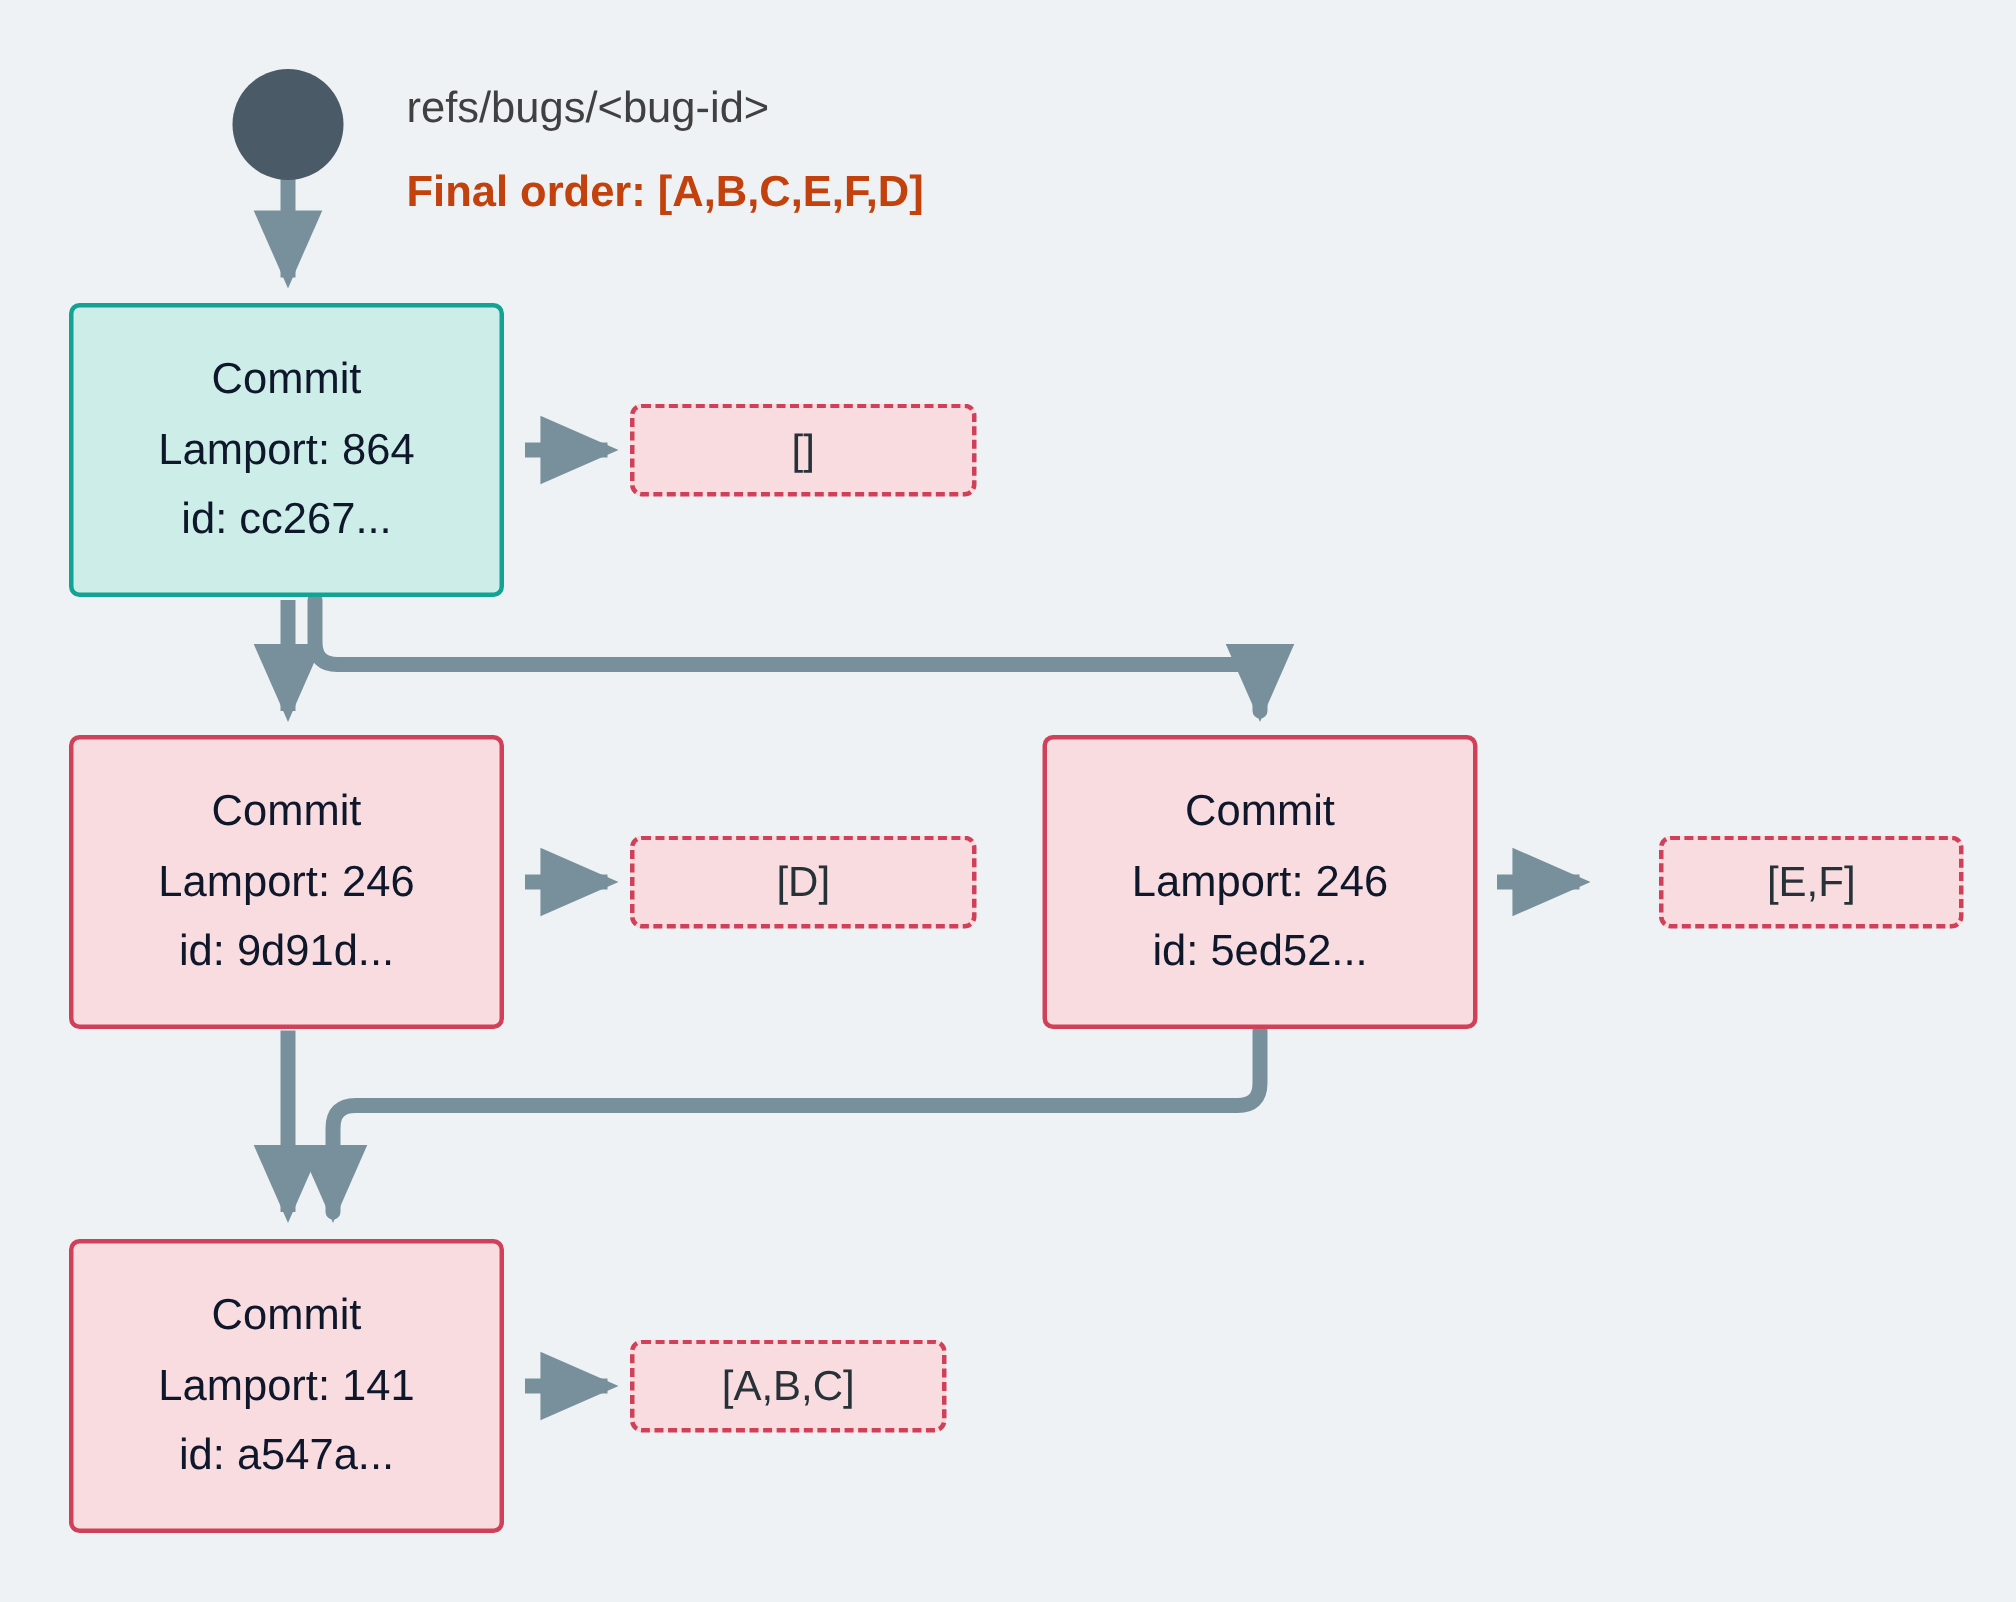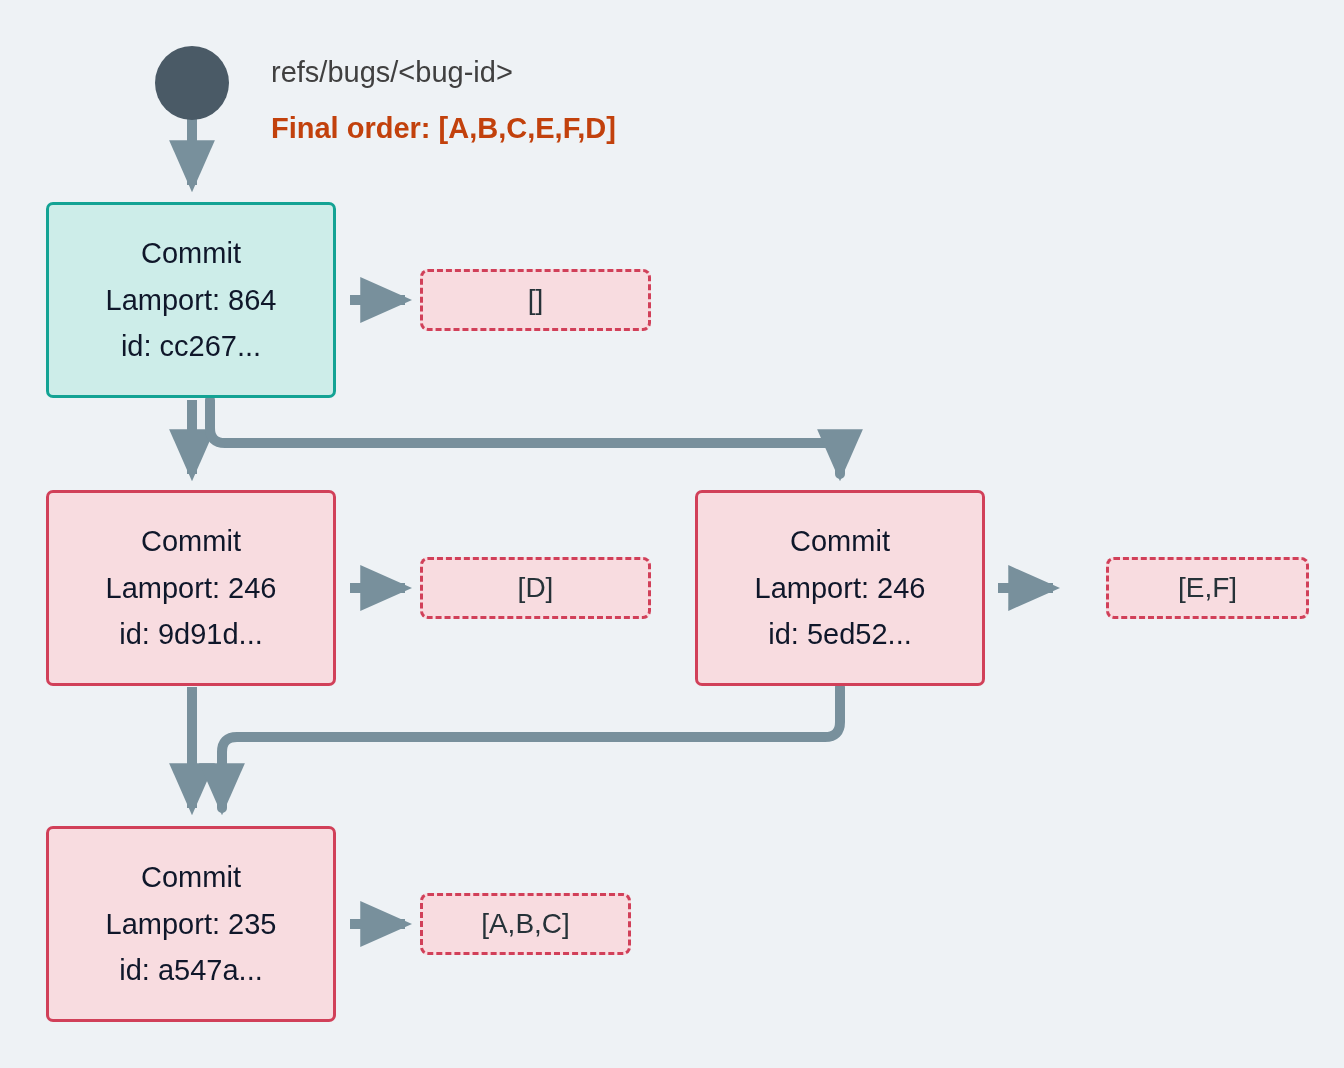--- a/index.html
+++ b/index.html
@@ -128,21 +128,21 @@
   </div>
 
   <div class="node node-pink" style="left:695px; top:490px; width:290px; height:196px;">
     <span class="ln">Commit</span>
     <span class="ln">Lamport: 246</span>
     <span class="ln">id: 5ed52...</span>
   </div>
 
   <div class="node node-pink" style="left:46px; top:826px; width:290px; height:196px;">
     <span class="ln">Commit</span>
-    <span class="ln">Lamport: 235</span>
+    <span class="ln">Lamport: 141</span>
     <span class="ln">id: a547a...</span>
   </div>
 
   <div class="label-box" style="left:420px; top:269px; width:231px; height:62px;">
     <span>[]</span>
   </div>
 
   <div class="label-box" style="left:420px; top:557px; width:231px; height:62px;">
     <span>[D]</span>
   </div>

